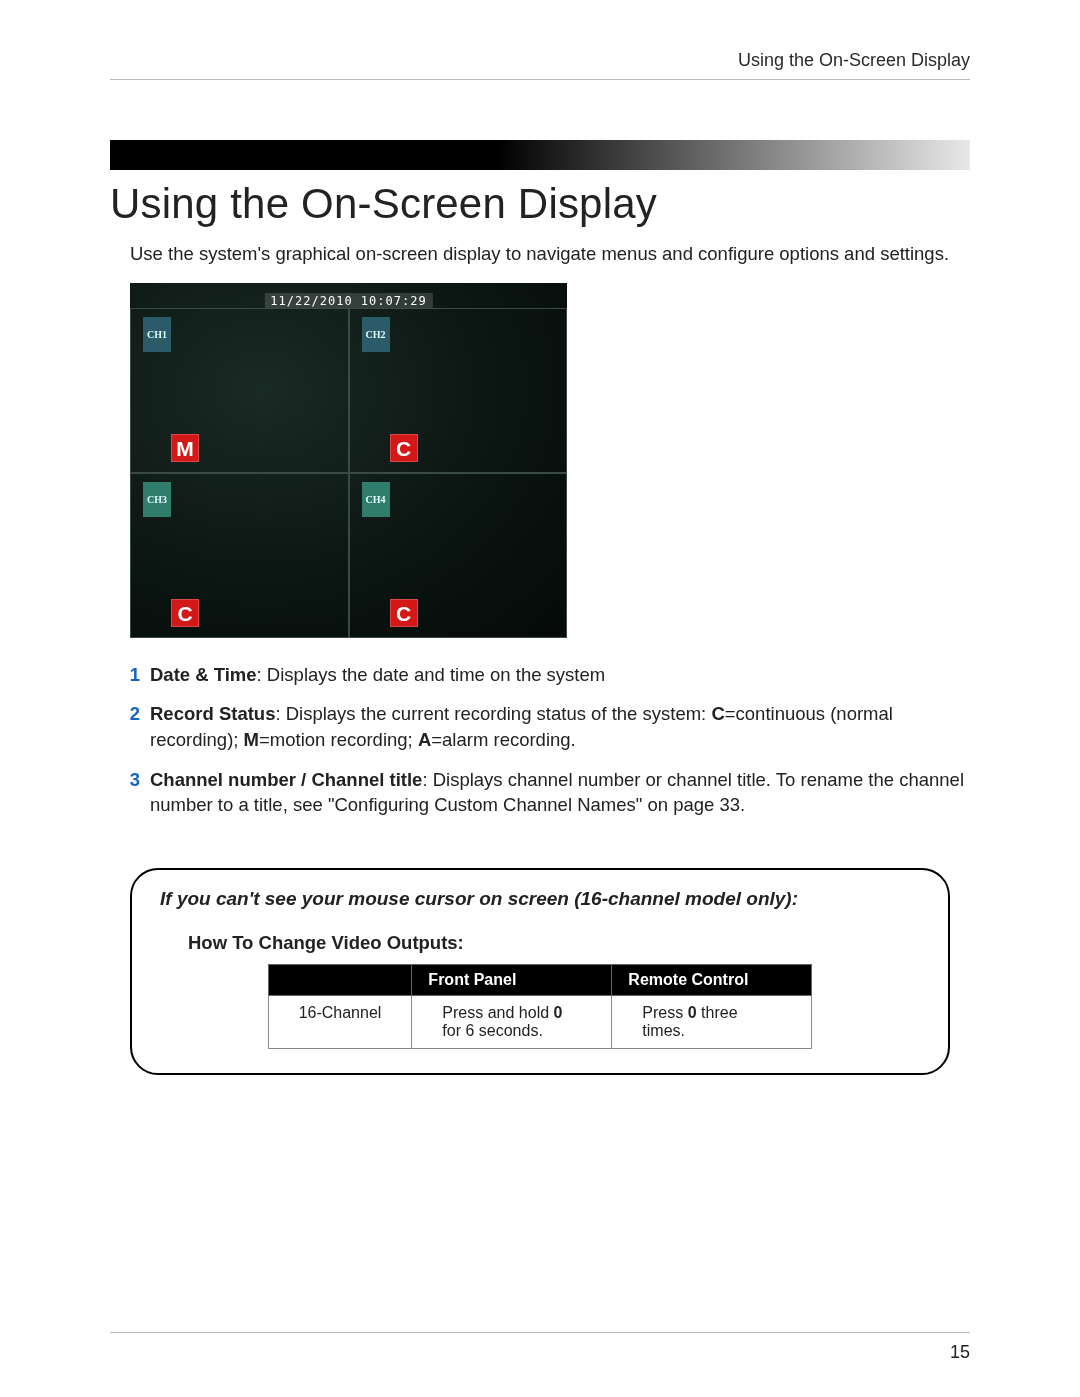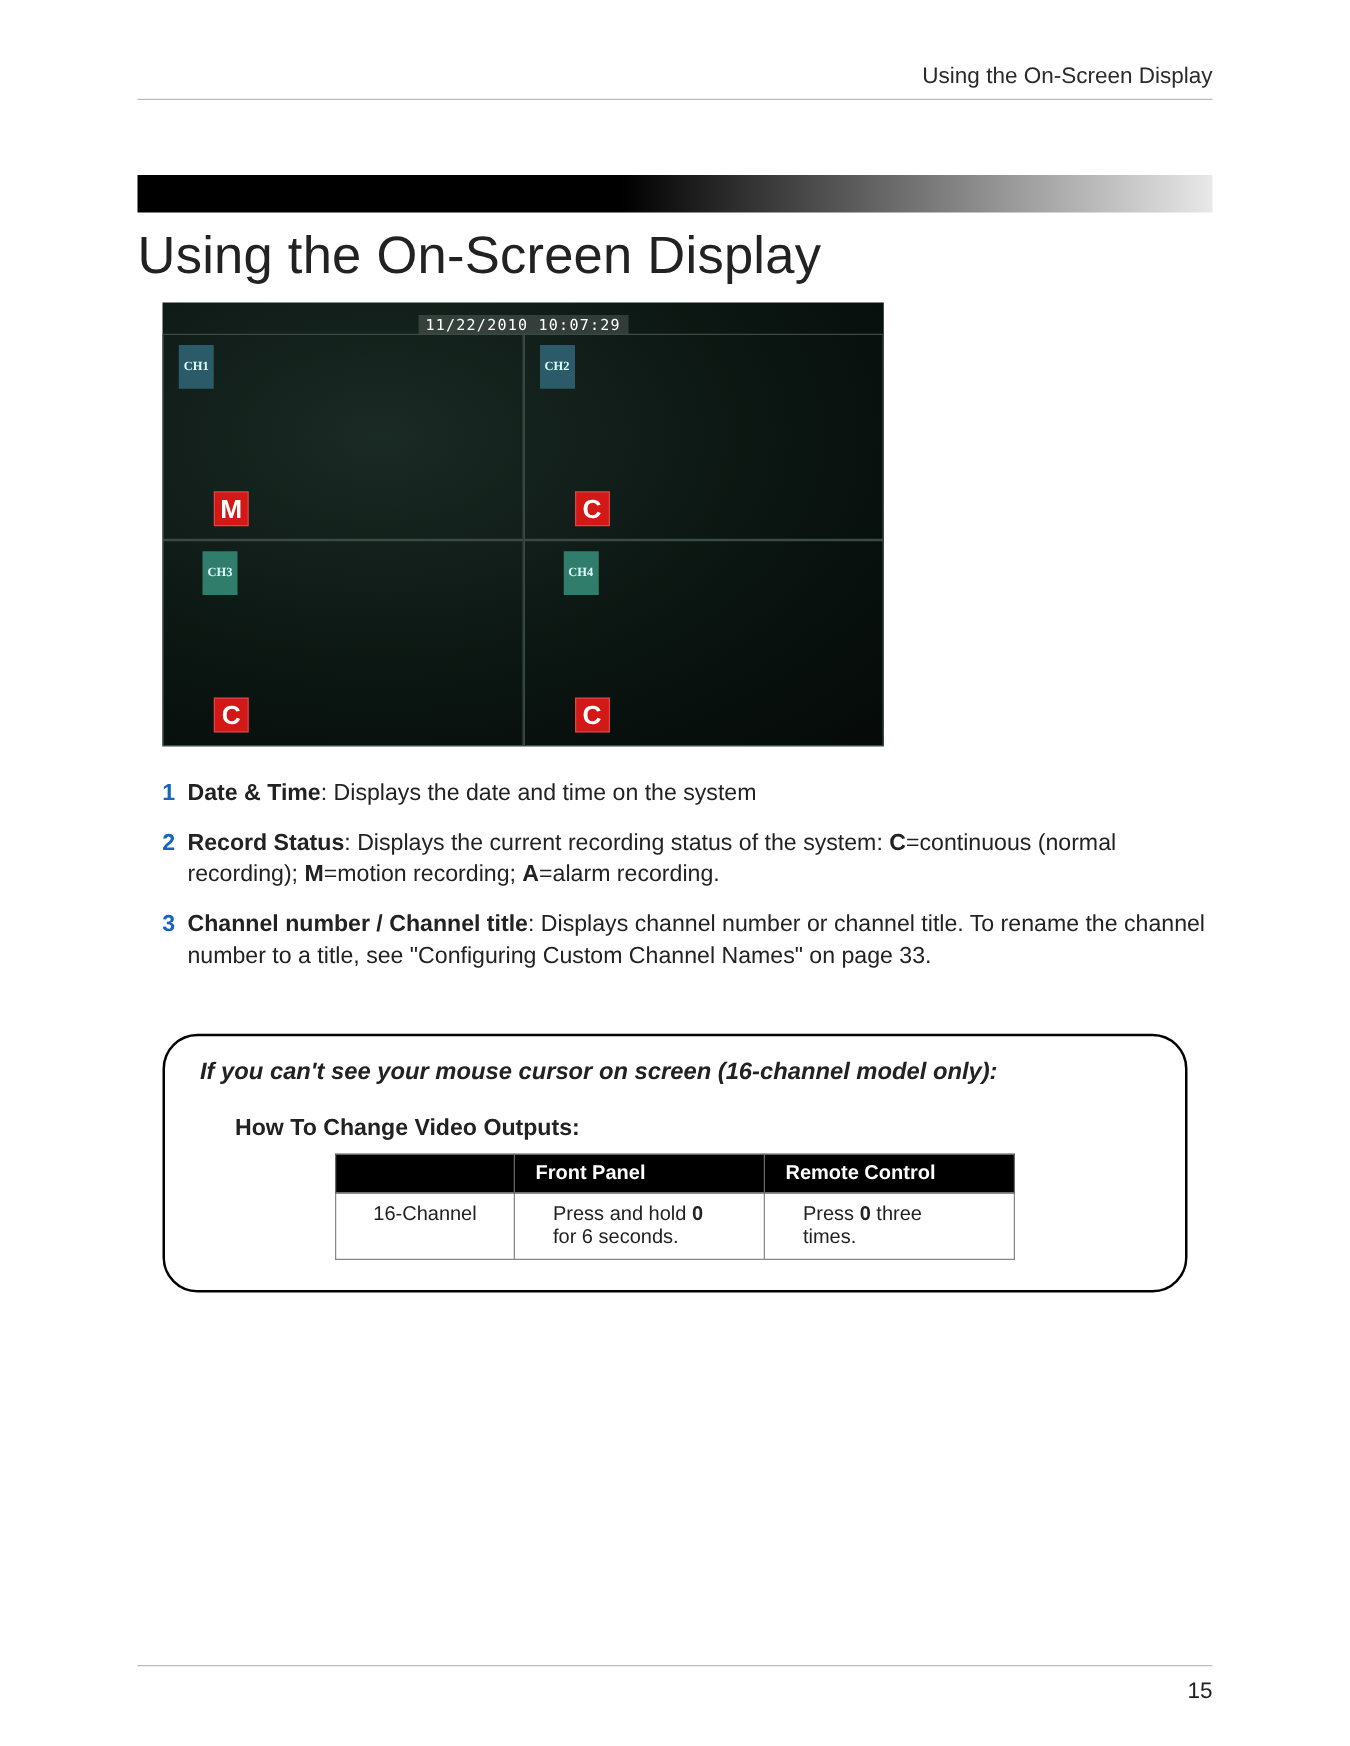--- a/index.html
+++ b/index.html
@@ -42,21 +42,21 @@
     line-height: 1.35;
     margin-left: 20px;
     margin-bottom: 16px;
   }
   .figure-area {
     display: flex;
     align-items: flex-start;
     margin-left: 20px;
   }
   .osd-screenshot {
-    width: 577px;
+    width: 437px;
     height: 355px;
     background: radial-gradient(ellipse at 30% 30%, #1a2a24 0%, #0a1410 60%, #050a08 100%);
     position: relative;
     flex-shrink: 0;
   }
   .timestamp {
     position: absolute;
     top: 10px;
     left: 50%;
     transform: translateX(-50%);
@@ -88,21 +88,20 @@
     background: #2b5a68;
     color: #dff;
     font-size: 10px;
     font-weight: bold;
     padding: 12px 4px;
     font-family: Liberation Serif, serif;
   }
   .quad:nth-child(3) .ch-label,
   .quad:nth-child(4) .ch-label {
     background: #2f7d6a;
-    margin-left: 19px;
   }
   .rec-badge {
     position: absolute;
     bottom: 10px;
     left: 40px;
     width: 28px;
     height: 28px;
     background: #d31818;
     color: #fff;
     font-weight: bold;
@@ -217,20 +216,21 @@
 </head>
 <body>
 
 <div class="page">
 
   <div class="header-text">Using the On-Screen Display</div>
   <hr class="top-rule">
 
   <div class="gradient-bar"></div>
   <h1 class="section-title">Using the On-Screen Display</h1>
+  <p class="intro-text">Use the system's graphical on-screen display to navigate menus and configure options and settings.</p>
 
   <div class="figure-area">
     <div class="osd-screenshot">
       <div class="timestamp">11/22/2010 10:07:29</div>
       <div class="quad-grid">
         <div class="quad">
           <span class="ch-label">CH1</span>
           <span class="rec-badge">M</span>
         </div>
         <div class="quad">

